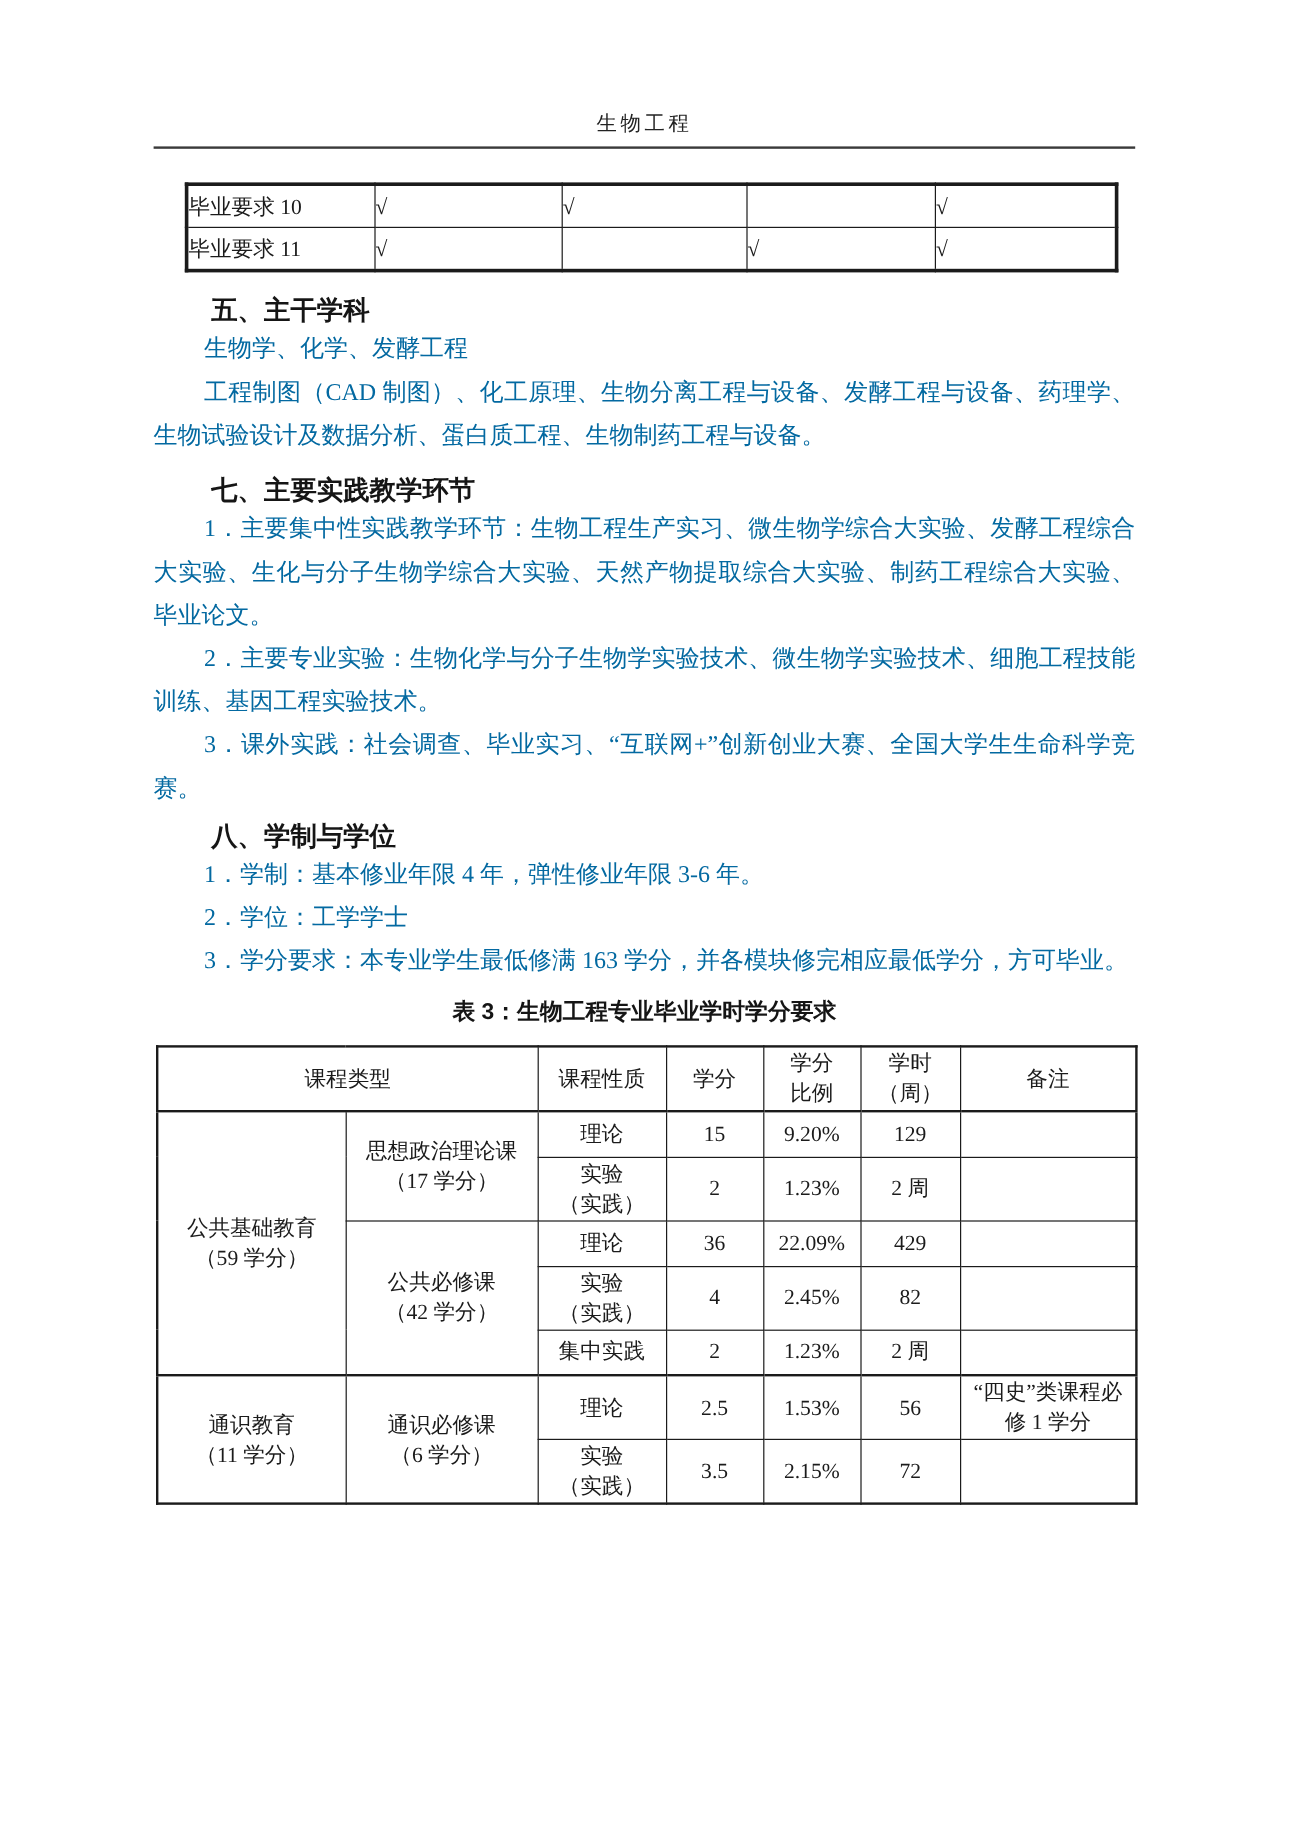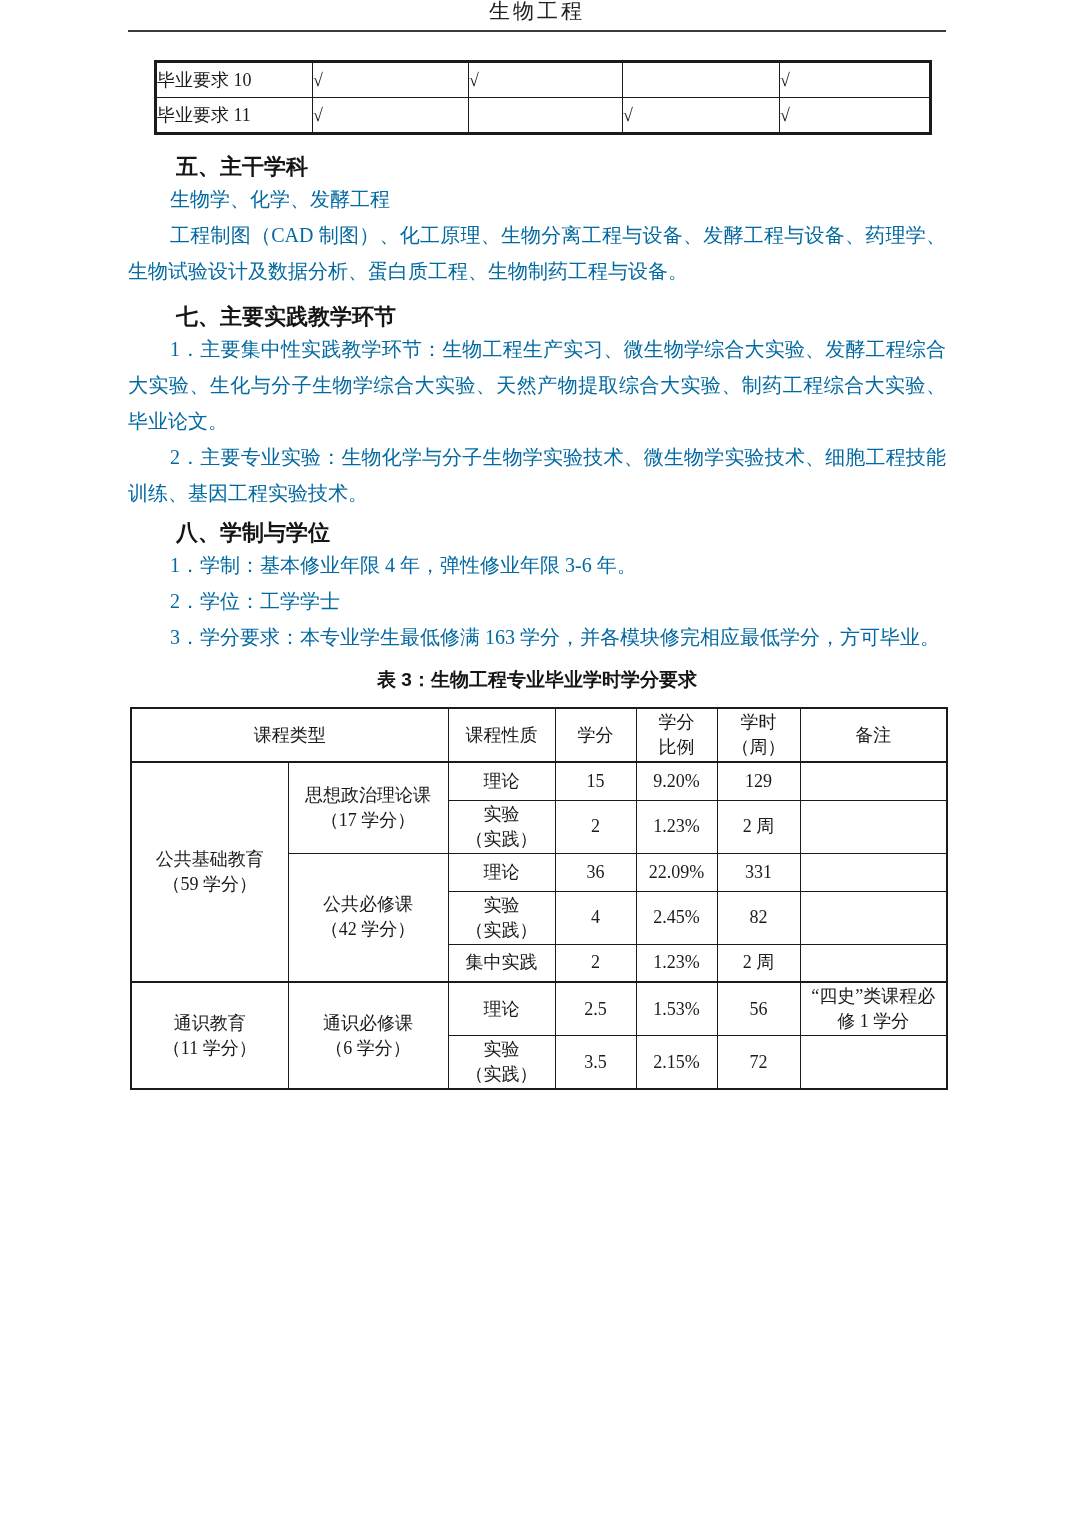--- a/index.html
+++ b/index.html
@@ -4,21 +4,21 @@
 <style>
   html,body{margin:0;padding:0;}
   body{
     width:1074px;height:1520px;background:#ffffff;color:#1b1b1b;
     font-family:"Liberation Serif","DejaVu Serif",serif;
     -webkit-font-smoothing:antialiased;
     overflow:hidden;
   }
   .content{margin-left:128px;width:818px;}
   .doc-title{
-    text-align:center;font-size:21px;line-height:22px;
+    padding-top:92px;text-align:center;font-size:17px;line-height:22px;
     letter-spacing:3px;color:#222;
   }
   .header-rule{border:none;border-top:2px solid #3a3a3a;margin:8px 0 0 0;}
 
   
   .req-table{
     border-collapse:collapse;table-layout:fixed;margin:28px 0 0 26px;
     border:3px solid #1b1b1b;
   }
   .req-table td{
@@ -92,20 +92,21 @@
   </table>
 
   <div class="sec-h mt18">五、主干学科</div>
   <p class="body-p mt14">生物学、化学、发酵工程</p>
 
   <p class="body-p mt12">工程制图（CAD 制图）、化工原理、生物分离工程与设备、发酵工程与设备、药理学、生物试验设计及数据分析、蛋白质工程、生物制药工程与设备。</p>
 
   <div class="sec-h mt14">七、主要实践教学环节</div>
   <p class="body-p mt14">1．主要集中性实践教学环节：生物工程生产实习、微生物学综合大实验、发酵工程综合大实验、生化与分子生物学综合大实验、天然产物提取综合大实验、制药工程综合大实验、毕业论文。</p>
   <p class="body-p mt8">2．主要专业实验：生物化学与分子生物学实验技术、微生物学实验技术、细胞工程技能训练、基因工程实验技术。</p>
+  <p class="body-p mt4">3．课外实践：社会调查、毕业实习、“互联网+”创新创业大赛、全国大学生生命科学竞赛。</p>
 
   <div class="sec-h mt8">八、学制与学位</div>
   <p class="body-p mt16">1．学制：基本修业年限 4 年，弹性修业年限 3-6 年。</p>
   <p class="body-p mt2">2．学位：工学学士</p>
   <p class="body-p mt2">3．学分要求：本专业学生最低修满 163 学分，并各模块修完相应最低学分，方可毕业。</p>
 
   <div class="tbl-caption">表 3：生物工程专业毕业学时学分要求</div>
 
   <table class="credit-table">
     <colgroup>
@@ -160,21 +161,21 @@
       </tr>
 
       <tr class="h-s">
         <td rowspan="3">
           <div>公共必修课</div>
           <div>（42 学分）</div>
         </td>
         <td>理论</td>
         <td>36</td>
         <td>22.09%</td>
-        <td>331</td>
+        <td>429</td>
         <td></td>
       </tr>
       <tr class="h-d">
         <td>
           <div>实验</div>
           <div>（实践）</div>
         </td>
         <td>4</td>
         <td>2.45%</td>
         <td>82</td>

